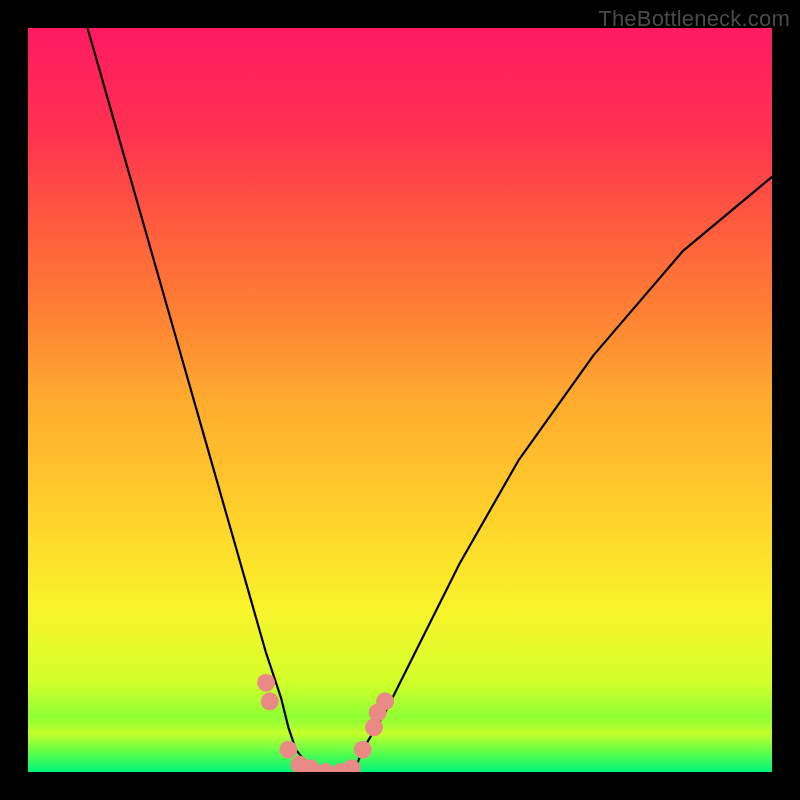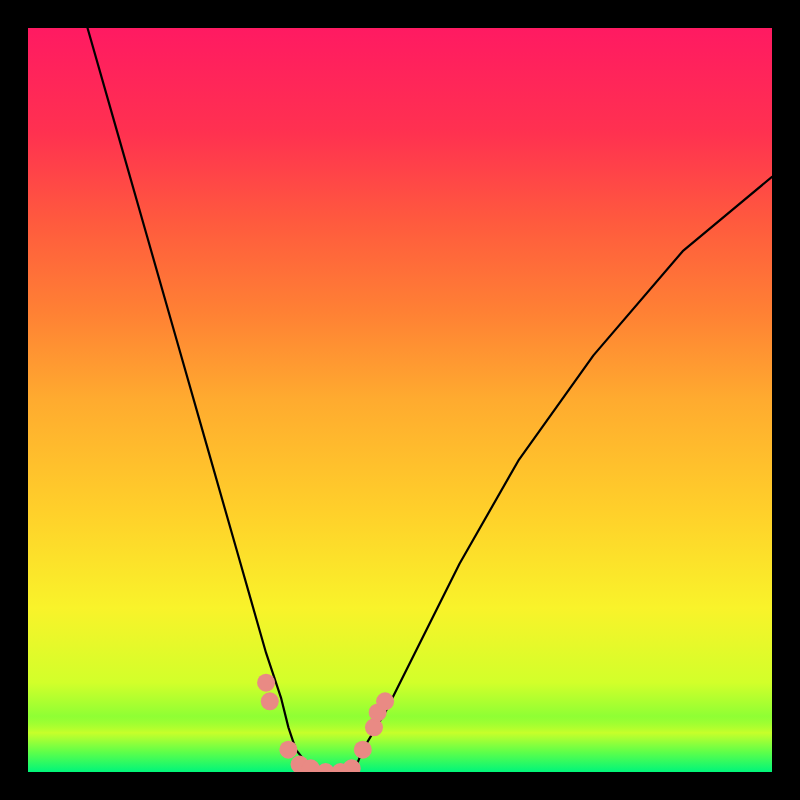--- a/index.html
+++ b/index.html
@@ -91,13 +91,14 @@
           <circle cx="297.60" cy="744.00" r="9" fill="#e98a84"></circle>
           <circle cx="312.48" cy="744.00" r="9" fill="#e98a84"></circle>
           <circle cx="323.64" cy="740.28" r="9" fill="#e98a84"></circle>
           <circle cx="334.80" cy="721.68" r="9" fill="#e98a84"></circle>
           <circle cx="345.96" cy="699.36" r="9" fill="#e98a84"></circle>
           <circle cx="349.68" cy="684.48" r="9" fill="#e98a84"></circle>
           <circle cx="357.12" cy="673.32" r="9" fill="#e98a84"></circle>
         </g>
     </svg>
   </div>
+  <div class="watermark">TheBottleneck.com</div>
 </div>
 
 </body></html>

